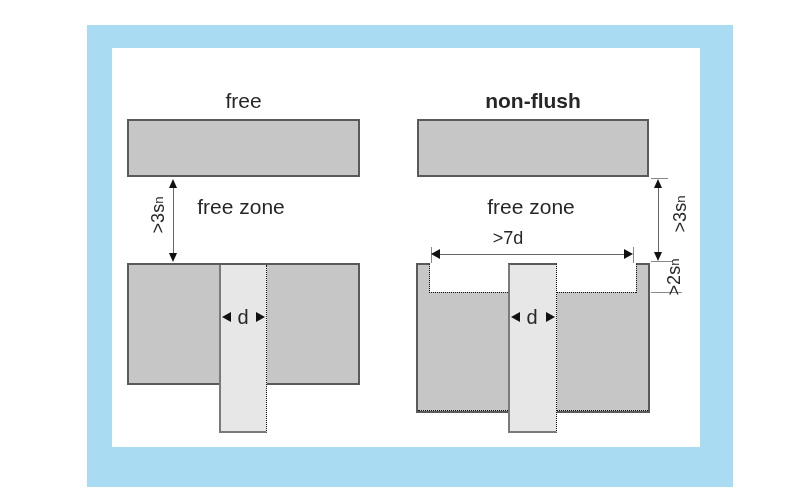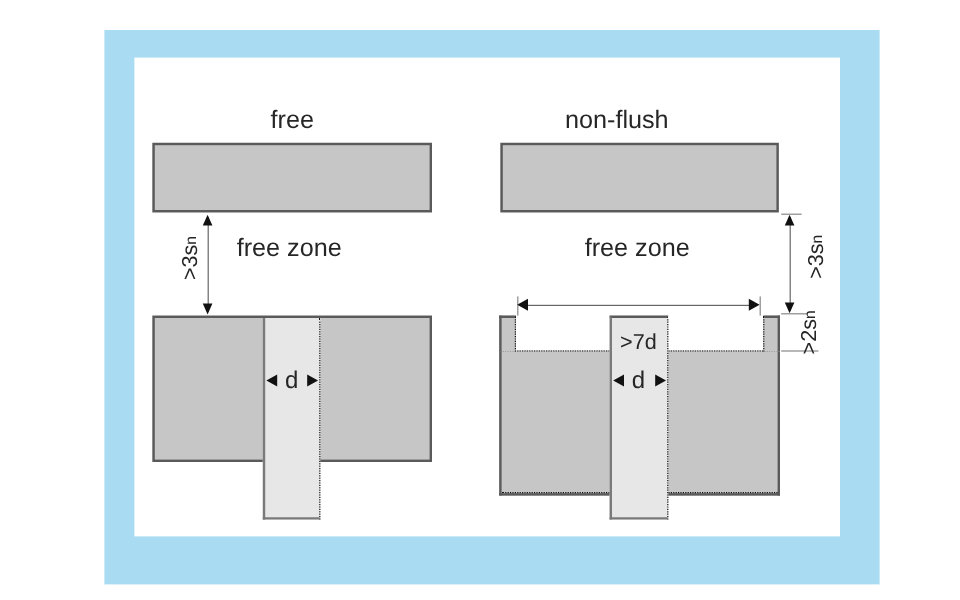--- a/index.html
+++ b/index.html
@@ -44,26 +44,26 @@
   .tr-ext-mid{left:651px;top:261px;width:22px;height:1px;}
   .tr-ext-low{left:651px;top:292px;width:31px;height:1px;}
   .ah{position:absolute;width:0;height:0;}
   .ah.up{border-left:4px solid transparent;border-right:4px solid transparent;border-bottom:9px solid var(--arrow);}
   .ah.down{border-left:4px solid transparent;border-right:4px solid transparent;border-top:9px solid var(--arrow);}
   .ah.toleft{border-top:5px solid transparent;border-bottom:5px solid transparent;border-right:9px solid var(--arrow);}
   .ah.toright{border-top:5px solid transparent;border-bottom:5px solid transparent;border-left:9px solid var(--arrow);}
   
   .title{font-size:21px;text-align:center;white-space:nowrap;}
   .tl-title{left:127px;top:89px;width:233px;}
-  .tr-title{left:398px;top:89px;width:232px;}
+  .tr-title{left:417px;top:89px;width:232px;font-weight:bold;}
   .freezone{font-size:21px;text-align:center;white-space:nowrap;}
   .tl-freezone{left:164px;top:195px;width:154px;}
   .tr-freezone{left:454px;top:195px;width:154px;}
   .dim-label{font-size:18px;text-align:center;white-space:nowrap;}
-  .tr-7d-label{left:502px;top:228px;width:60px;margin-top:47px;}
+  .tr-7d-label{left:478px;top:228px;width:60px;}
   .rot{width:60px;height:20px;display:flex;align-items:center;justify-content:center;
        transform:rotate(-90deg);font-size:18px;white-space:nowrap;}
   .rot sub{font-size:13px;line-height:1;}
   .tl-3sn{left:128px;top:205px;}
   .tr-3sn{left:650px;top:204px;}
   .tr-2sn{left:644px;top:267px;}
   .dlabel{width:24px;text-align:center;font-size:20px;}
   .tl-d{left:231px;top:306px;}
   .tr-d{left:520px;top:306px;}
 </style>

